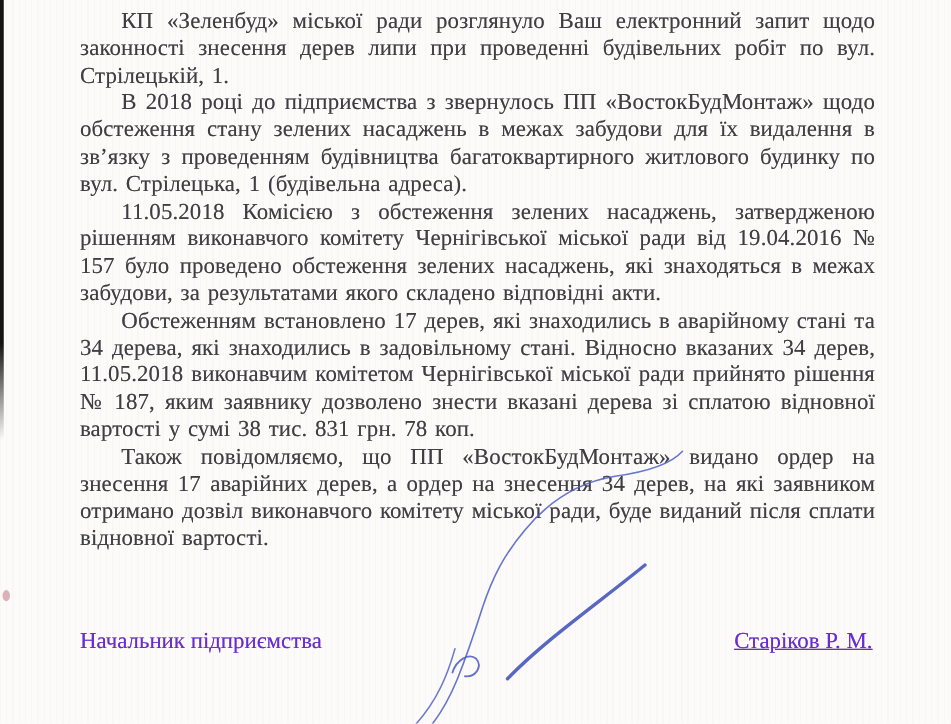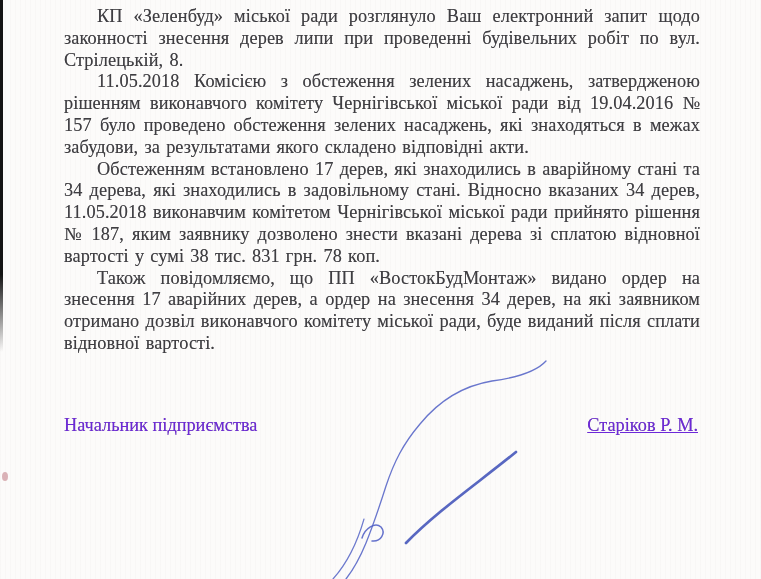--- a/index.html
+++ b/index.html
@@ -81,21 +81,22 @@
     background: #cf9aa0;
     opacity: 0.75;
   }
 </style>
 </head>
 <body>
 
 <div class="paper"></div>
 
 <div class="page">
-  <p>КП «Зеленбуд» міської ради розглянуло Ваш електронний запит щодо законності знесення дерев липи при проведенні будівельних робіт по вул. Стрілецькій, 8.</p>
+  <p>КП «Зеленбуд» міської ради розглянуло Ваш електронний запит щодо законності знесення дерев липи при проведенні будівельних робіт по вул. Стрілецькій, 1.</p>
+  <p>В 2018 році до підприємства з звернулось ПП «ВостокБудМонтаж» щодо обстеження стану зелених насаджень в межах забудови для їх видалення в зв’язку з проведенням будівництва багатоквартирного житлового будинку по вул. Стрілецька, 1 (будівельна адреса).</p>
   <p>11.05.2018 Комісією з обстеження зелених насаджень, затвердженою рішенням виконавчого комітету Чернігівської міської ради від 19.04.2016 № 157 було проведено обстеження зелених насаджень, які знаходяться в межах забудови, за результатами якого складено відповідні акти.</p>
   <p>Обстеженням встановлено 17 дерев, які знаходились в аварійному стані та 34 дерева, які знаходились в задовільному стані. Відносно вказаних 34 дерев, 11.05.2018 виконавчим комітетом Чернігівської міської ради прийнято рішення № 187, яким заявнику дозволено знести вказані дерева зі сплатою відновної вартості у сумі 38 тис. 831 грн. 78 коп.</p>
   <p>Також повідомляємо, що ПП «ВостокБудМонтаж» видано ордер на знесення 17 аварійних дерев, а ордер на знесення 34 дерев, на які заявником отримано дозвіл виконавчого комітету міської ради, буде виданий після сплати відновної вартості.</p>
 
   <div class="sig-row">
     <span class="title">Начальник підприємства</span>
     <span class="name">Старіков Р. М.</span>
   </div>
 </div>
 

